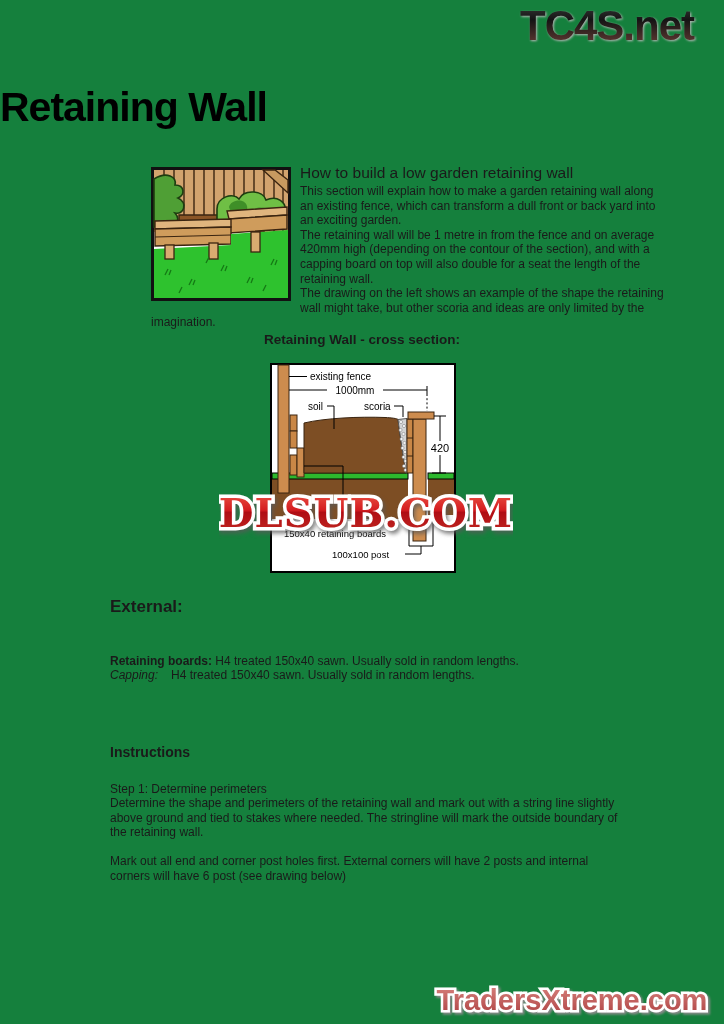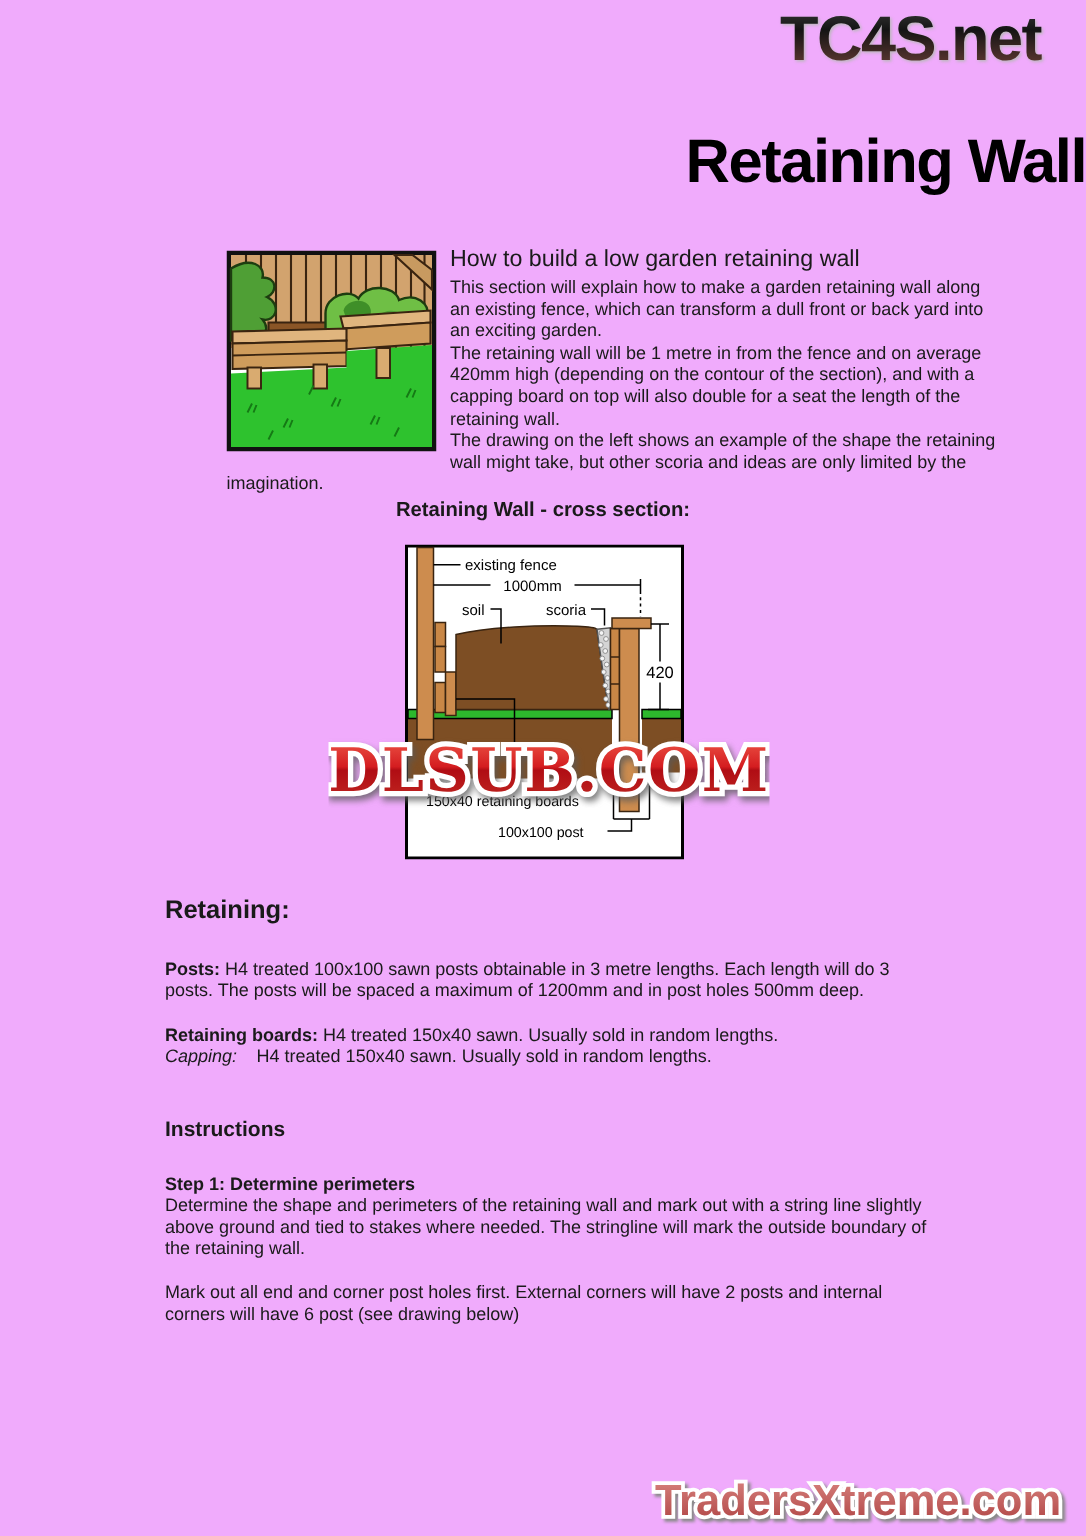--- a/index.html
+++ b/index.html
@@ -1,23 +1,23 @@
 <!DOCTYPE html>
 <html><head>
 <meta charset="utf-8">
 <style>
   html,body{margin:0;padding:0;background:#888;}
   .page{
-    position:relative;width:724px;height:1024px;background:#f0abfc;margin:0 auto;
+    position:relative;width:724px;height:1024px;background:#15803d;margin:0 auto;
     font-family:"Liberation Sans",sans-serif;color:#1a1a1a;overflow:hidden;
   }
   
   .top-logo{position:absolute;left:500px;top:2px;width:214px;height:48px;}
   
-  .page-title{position:absolute;left:0;top:84px;width:724px;margin:0;text-align:right;
+  .page-title{position:absolute;left:0;top:84px;width:724px;margin:0;text-align:left;
     font-size:41px;font-weight:bold;letter-spacing:-1px;color:#000;}
   
   .intro{position:absolute;left:108px;top:164px;width:514px;font-size:12px;line-height:14.6px;padding-left:43px;}
   .intro .illo{float:left;width:140px;height:134px;margin:3px 9px 2px 0;}
   .intro h2{margin:0 0 2px 0;font-size:15.5px;font-weight:normal;line-height:18px;}
   .intro p{margin:0;}
   
   .diagram-title{position:absolute;left:0;top:332px;width:724px;margin:0;text-align:center;
     font-size:13.5px;font-weight:bold;}
   .diagram{position:absolute;left:270px;top:363px;width:186px;height:210px;}
@@ -25,21 +25,21 @@
   .watermark{position:absolute;left:219px;top:485px;width:294px;height:54px;z-index:5;}
   
   .materials{position:absolute;left:110px;top:600px;width:514px;font-size:12px;line-height:14.6px;}
   .materials h3{margin:0 0 24px 0;font-size:17px;}
   .materials p{margin:0;}
   .materials .block-gap{height:15px;}
   .cap-gap{display:inline-block;width:13px;}
   .instructions{position:absolute;left:110px;top:745px;width:514px;font-size:12px;line-height:14.6px;}
   .instructions h3{margin:0 0 22px 0;font-size:14px;}
   .instructions .step{margin:0 0 14px 0;}
-  .instructions .step-title{font-weight:bold;margin:0;}
+  .instructions .step-title{font-weight:normal;margin:0;}
   .instructions p{margin:0;}
   
   .bottom-logo{position:absolute;left:426px;top:980px;width:292px;height:40px;}
 </style>
 </head>
 <body>
 
 <div class="page">
 
   <svg class="top-logo" viewBox="0 0 214 48">
@@ -190,22 +190,21 @@
         <stop offset="0" stop-color="#ef5a4a"></stop>
         <stop offset="0.45" stop-color="#d41d20"></stop>
         <stop offset="0.5" stop-color="#b00d14"></stop>
         <stop offset="1" stop-color="#c22a22"></stop>
       </linearGradient>
     </defs>
     <text x="147" y="42" text-anchor="middle" font-family="'DejaVu Serif',serif" font-weight="bold" font-size="40" letter-spacing="1" fill="url(#wmgrad)" stroke="#fff" stroke-width="7" paint-order="stroke" style="filter:drop-shadow(2px 3px 2px rgba(90,90,90,0.75))">DLSUB.COM</text>
   </svg>
 
   <div class="materials">
-    <h3>Retaining:</h3>
-    <p><b>Posts:</b> <span>H4 treated 100x100 sawn posts obtainable in 3 metre lengths. Each length will do 3 posts. The posts will be spaced a maximum of 1200mm and in post holes 500mm deep.</span></p>
+    <h3>External:</h3>
     <div class="block-gap"></div>
     <p><b>Retaining boards:</b> <span>H4 treated 150x40 sawn. Usually sold in random lengths.</span></p>
     <p><i>Capping:</i><span class="cap-gap"></span><span>H4 treated 150x40 sawn. Usually sold in random lengths.</span></p>
   </div>
 
   <div class="instructions">
     <h3>Instructions</h3>
     <div class="step">
       <p class="step-title">Step 1: Determine perimeters</p>
       <p>Determine the shape and perimeters of the retaining wall and mark out with a string line slightly above ground and tied to stakes where needed. The stringline will mark the outside boundary of the retaining wall.</p>

